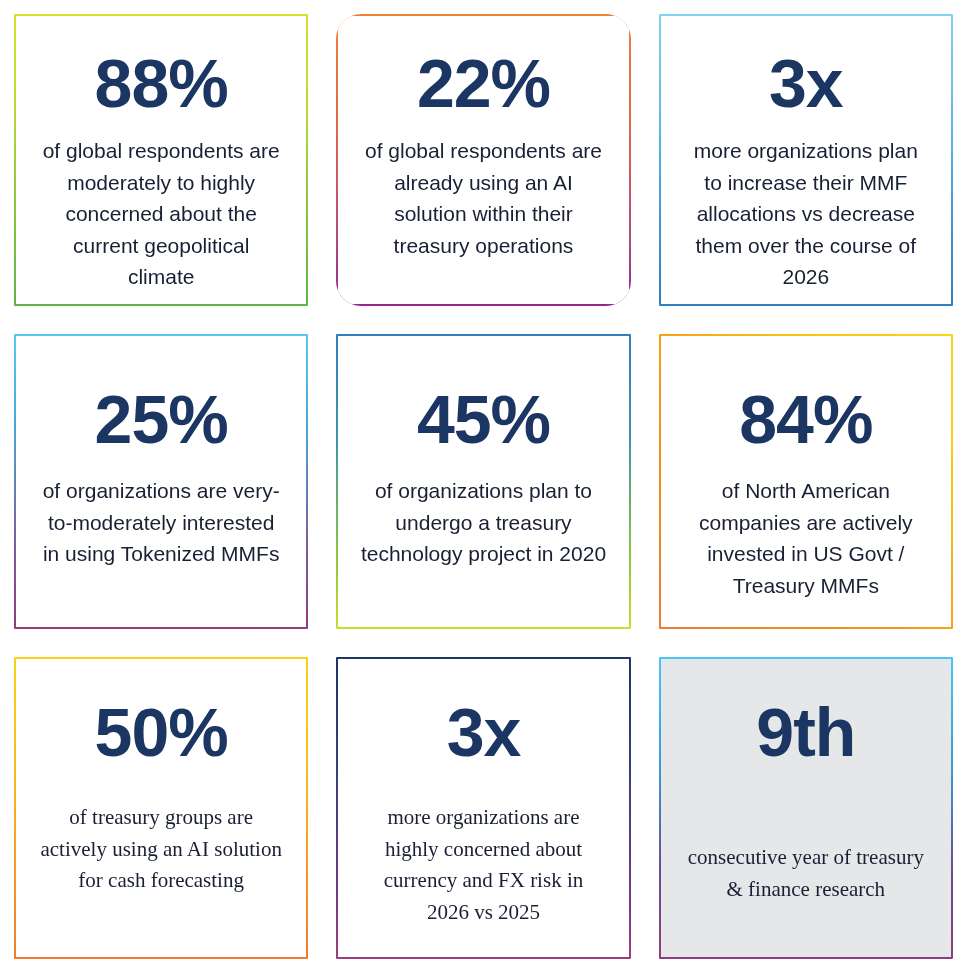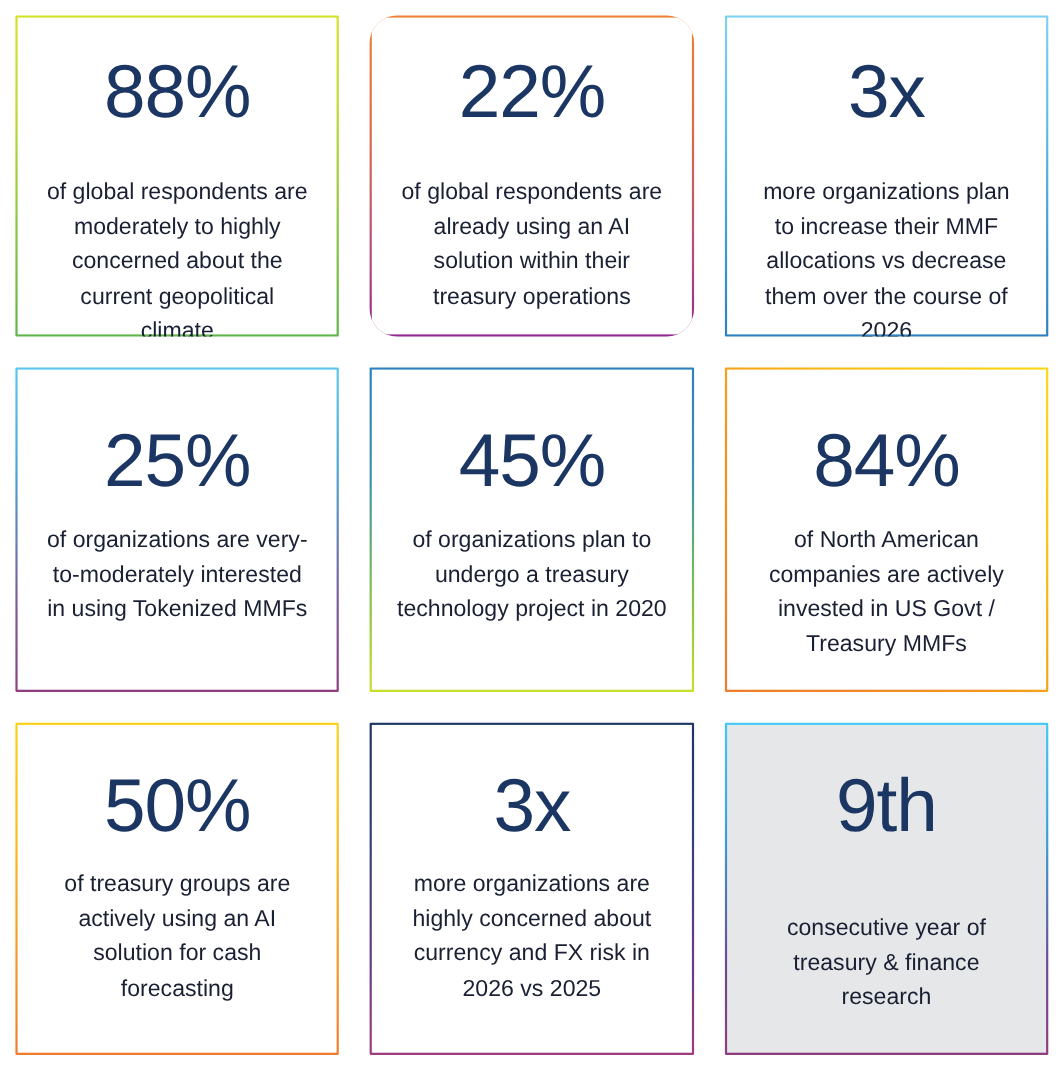--- a/index.html
+++ b/index.html
@@ -50,42 +50,42 @@
   }
   .stat-card.shaded .stat-card-inner {
     background: #e6e7e8;
     gap: 40px;
   }
 
   .stat-value {
     color: #1c3663;
     font-size: 68px;
     line-height: 1.05;
-    font-weight: 400;
+    font-weight: 700;
     letter-spacing: -1px;
     margin: 16px 0 0 0;
     white-space: nowrap;
   }
 
   .stat-desc {
     color: #1a2033;
     font-size: 21px;
     line-height: 1.50;
     font-weight: 400;
     margin-top: 26px;
     max-width: 285px;
   }
 
   
   .stat-card[data-row="1"] .stat-value { margin-top: 14px; }
-  .stat-card[data-row="1"] .stat-desc  { margin-top: 40px; }
+  .stat-card[data-row="1"] .stat-desc  { margin-top: 16px; }
   .stat-card[data-row="2"] .stat-value { margin-top: 30px; }
   .stat-card[data-row="2"] .stat-desc  { margin-top: 20px; }
   .stat-card[data-row="3"] .stat-value { margin-top: 20px; }
-  .stat-card[data-row="3"] .stat-desc  { margin-top: 20px; }
+  .stat-card[data-row="3"] .stat-desc  { margin-top: 34px; font-family: Liberation Serif, serif; }
 </style>
 </head>
 <body>
 
 <div id="stat-grid">
 
   <div class="stat-card" data-row="1" style="background: linear-gradient(rgb(212, 225, 42) 0%, rgb(194, 221, 47) 25%, rgb(140, 198, 63) 65%, rgb(94, 181, 74) 100%);">
     <div class="stat-card-inner">
       <div class="stat-value">88%</div>
       <div class="stat-desc">of global respondents are moderately to highly concerned about the current geopolitical climate</div>

